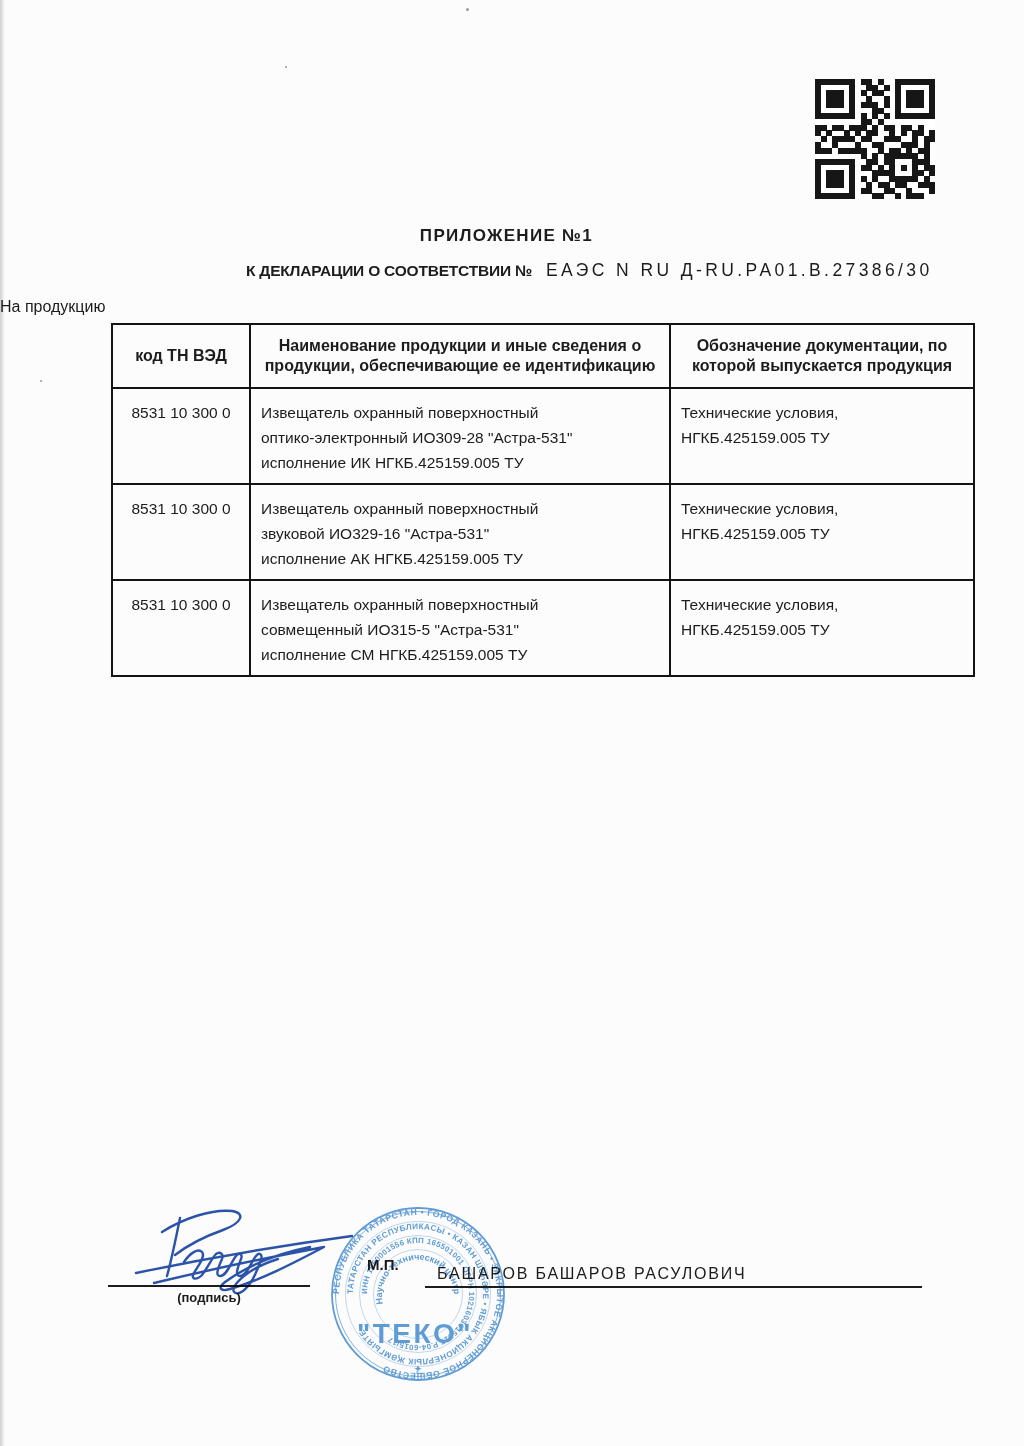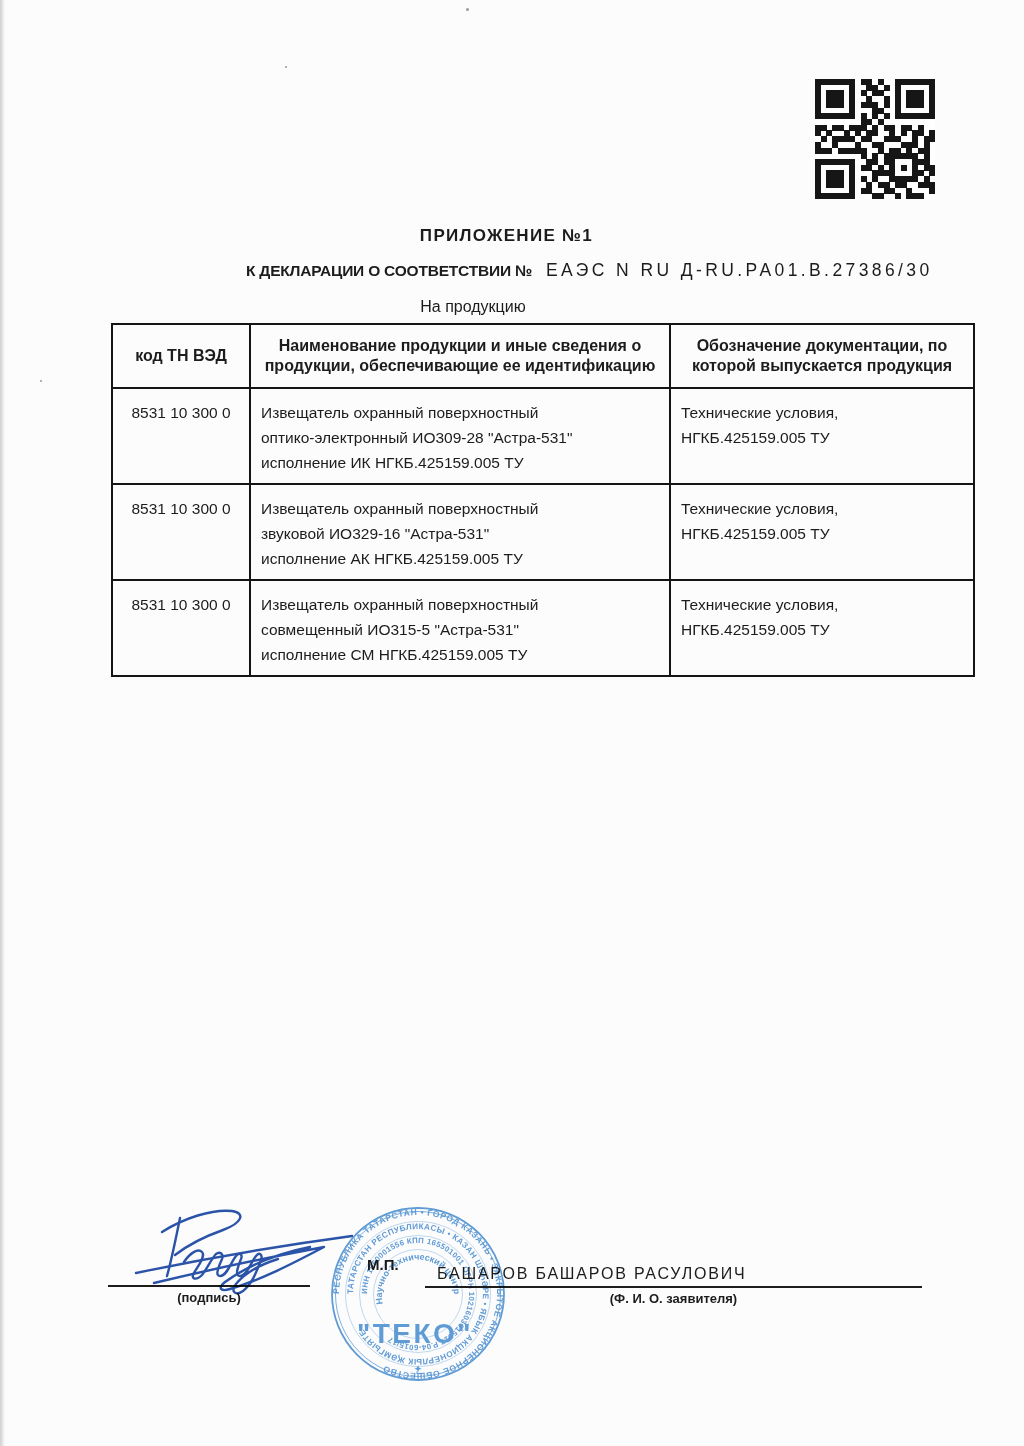--- a/index.html
+++ b/index.html
@@ -15,21 +15,21 @@
   
   .qr{position:absolute;left:815px;top:79px;width:120px;height:120px;background:#fff;}
   .qr i{position:absolute;background:#161616;display:block;}
 
   
   .appendix-title{position:absolute;top:226px;left:0;width:1013px;text-align:center;
     font-weight:bold;font-size:17px;letter-spacing:1.3px;}
   .decl-line{position:absolute;top:260px;left:222px;white-space:nowrap;font-size:15.5px;}
   .decl-label{font-weight:bold;letter-spacing:-0.2px;margin-left:24px;}
   .decl-number{font-weight:normal;font-size:17.5px;letter-spacing:3.4px;margin-left:14px;}
-  .products-caption{position:absolute;top:298px;left:0;width:946px;text-align:center;font-size:16px;}
+  .products-caption{position:absolute;top:298px;left:0;width:946px;font-size:16px;}
 
   
   table.products{position:absolute;left:111px;top:323px;width:862px;
     border-collapse:collapse;table-layout:fixed;}
   table.products th, table.products td{border:2px solid #141414;}
   table.products th{font-size:16px;font-weight:bold;text-align:center;vertical-align:middle;
     padding:4px 8px;line-height:20px;height:54px;}
   table.products td{font-size:15.5px;vertical-align:top;padding:11px 10px 8px 10px;
     line-height:25px;white-space:pre-line;}
   td.code-cell{text-align:center;white-space:nowrap;}
@@ -351,21 +351,20 @@
     </tbody>
   </table>
 
   <div class="line sig-line-left"></div>
   <div class="sig-caption caption-left">(подпись)</div>
 
   <div class="stamp-mark">М.П.</div>
 
   <div class="applicant-name">БАШАРОВ БАШАРОВ РАСУЛОВИЧ</div>
   <div class="line sig-line-right"></div>
-  <div class="sig-caption caption-right">(Ф. И. О. заявителя)</div>
 
   <svg class="signature-svg" width="250" height="115" viewBox="0 0 250 115">
     <g fill="none" stroke="#2b55ab" stroke-width="2.4" stroke-linecap="round" stroke-linejoin="round">
       <path d="M62 22 C58 42 54 62 49 80"></path>
       <path d="M44 36 C66 22 94 13 114 15 C128 17 124 27 105 34 C88 40 70 49 57 59"></path>
       <path d="M66 66 C72 57 80 52 84 56 C88 60 80 70 76 77 C72 83 78 85 84 79 C90 71 94 62 98 58 C102 55 106 58 104 63 C100 72 97 80 102 80 C109 80 113 66 118 60 C121 56 125 58 123 63 C119 73 117 80 122 80 C129 80 133 66 138 60 C141 56 145 58 143 64 C139 74 135 87 125 95 C118 100 112 96 118 88 C126 78 141 69 160 63"></path>
       <path d="M18 77 C80 64 160 50 234 40"></path>
       <path d="M36 87 C90 74 158 60 206 51 C170 70 140 85 112 93 C103 96 99 92 107 86 C132 68 162 57 192 51"></path>
     </g>
   </svg>

